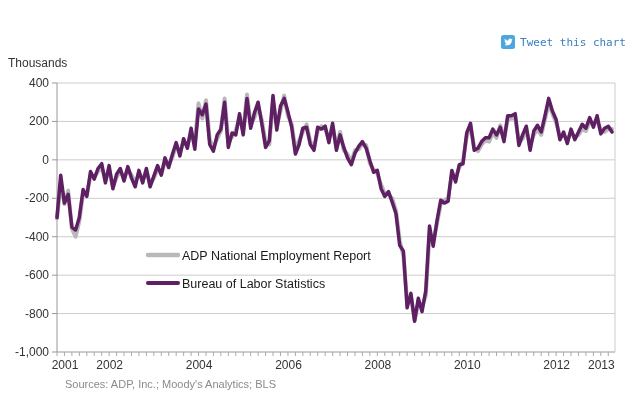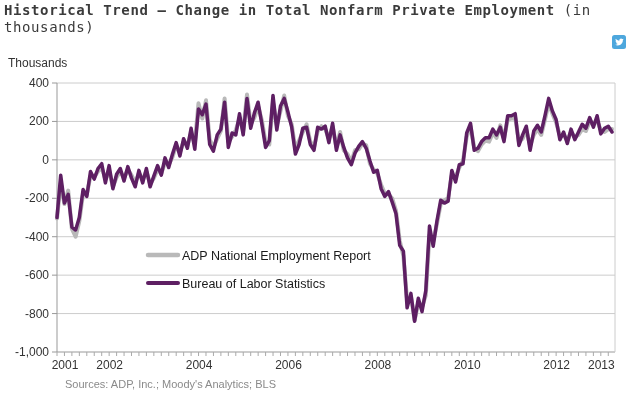--- a/index.html
+++ b/index.html
@@ -28,31 +28,27 @@
   }
   .tweet-icon { width: 14px; height: 14px; display: block; }
   .chart-wrap { position: absolute; left: 0; top: 0; width: 634px; height: 400px; }
   svg text { font-family: "Liberation Sans", sans-serif; }
 </style>
 </head>
 <body>
 
 <div class="stage">
 
-  <div class="title-block">
-    <span class="t-bold">Historical Trend – Change in Total Nonfarm Private Employment</span>
-    <span class="t-reg"> </span>
-    <span class="t-reg">(in thousands)</span>
-  </div>
 
   <a class="tweet-link">
     <svg class="tweet-icon" viewBox="0 0 14 14">
       <rect x="0" y="0" width="14" height="14" rx="2.5" fill="#4da7dd"></rect>
       <path fill="#ffffff" d="M11.6 4.3c-.3.15-.65.25-1 .3.36-.22.63-.56.76-.97-.34.2-.71.35-1.1.43A1.74 1.74 0 0 0 7.3 5.25c0 .14.01.27.04.4-1.44-.07-2.72-.77-3.58-1.82-.15.26-.23.56-.23.88 0 .6.3 1.14.78 1.45-.29-.01-.56-.09-.79-.22v.02c0 .85.6 1.55 1.4 1.71-.15.04-.3.06-.46.06-.11 0-.22-.01-.33-.03.22.7.86 1.2 1.62 1.21a3.5 3.5 0 0 1-2.17.75l-.41-.02c.77.5 1.69.79 2.68.79 3.22 0 4.98-2.67 4.98-4.98v-.23c.34-.25.64-.55.87-.9z"></path>
     </svg>
+    <span>Tweet this chart</span>
   </a>
 
   <div class="chart-wrap">
     <svg id="chart-svg" width="634" height="400" viewBox="0 0 634 400">
         <line x1="57" y1="83" x2="615" y2="83" stroke="#cccccc" stroke-width="1"></line>
         <line x1="52" y1="83" x2="57" y2="83" stroke="#999999" stroke-width="1"></line>
         <text x="49" y="87" text-anchor="end" font-size="12px" fill="#333333">400</text>
         <line x1="57" y1="121.42857142857143" x2="615" y2="121.42857142857143" stroke="#cccccc" stroke-width="1"></line>
         <line x1="52" y1="121.42857142857143" x2="57" y2="121.42857142857143" stroke="#999999" stroke-width="1"></line>
         <text x="49" y="125.42857142857143" text-anchor="end" font-size="12px" fill="#333333">200</text>

